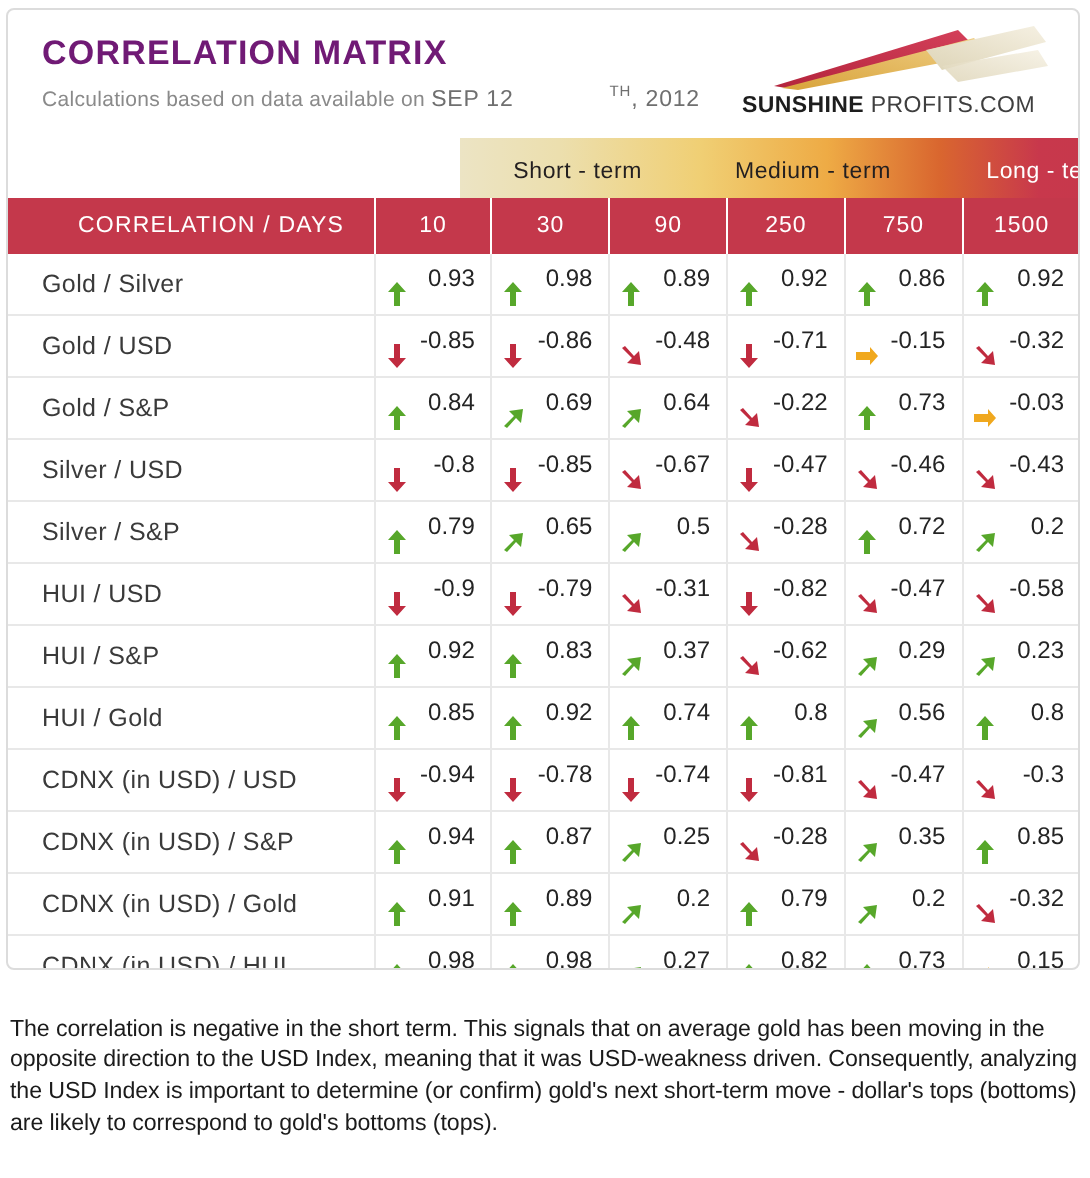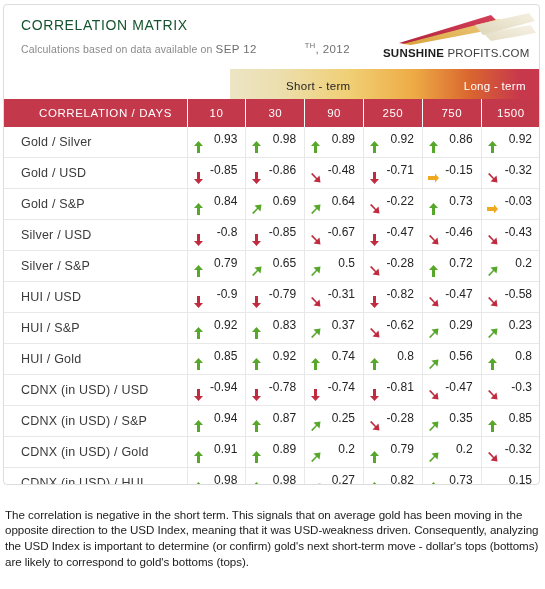--- a/index.html
+++ b/index.html
@@ -23,33 +23,33 @@
     overflow:hidden;
   }
 
   
   .hdr{
     position:relative;
     height:62px;
   }
   .hdr-title{
     position:absolute; left:17px; top:12px;
-    font-size:14px; font-weight:400; letter-spacing:.6px;
-    color:#14532d;
+    font-size:17px; font-weight:700; letter-spacing:.6px;
+    color:#701a75;
   }
   .hdr-sub{
     position:absolute; left:17px; top:36px;
     font-size:10.5px; color:#8a8a8a; letter-spacing:.15px;
     white-space:nowrap;
   }
   .hdr-sub .date{ color:#6f6f6f; font-size:11.5px; letter-spacing:.4px; }
   .hdr-sub sup{ font-size:7.5px;margin-left:48px; }
 
   
-  .logo{ position:absolute; right:0; top:6px; width:160px; height:52px;margin-left:28px; }
+  .logo{ position:absolute; right:12px; top:6px; width:160px; height:52px;margin-left:28px; }
   .logo svg{ display:block; }
   .logo-txt{
     position:absolute; left:4px; top:36px;
     font-size:11.5px; letter-spacing:.2px; white-space:nowrap;
   }
   .logo-txt .b{ font-weight:700; color:#1d1d1d; }
   .logo-txt .g{ font-weight:400; color:#3f3f3f; }
 
   
   .band{
@@ -174,20 +174,21 @@
         <path d="M104 22 L152 14 L157 22 L112 30 Z" fill="url(#ray3)" opacity=".85"></path>
       </svg>
       <div class="logo-txt">
         <span class="b">SUNSHINE</span><span class="g"> PROFITS.COM</span>
       </div>
     </div>
   </div>
 
   <div class="band" id="band">
       <div class="band-cell c0">Short - term</div>
+      <div class="band-cell c1">Medium - term</div>
       <div class="band-cell c2">Long - term</div>
     </div>
 
   <table class="matrix">
     <colgroup id="cols">
         <col class="lbl">
         <col class="val">
         <col class="val">
         <col class="val">
         <col class="val">

